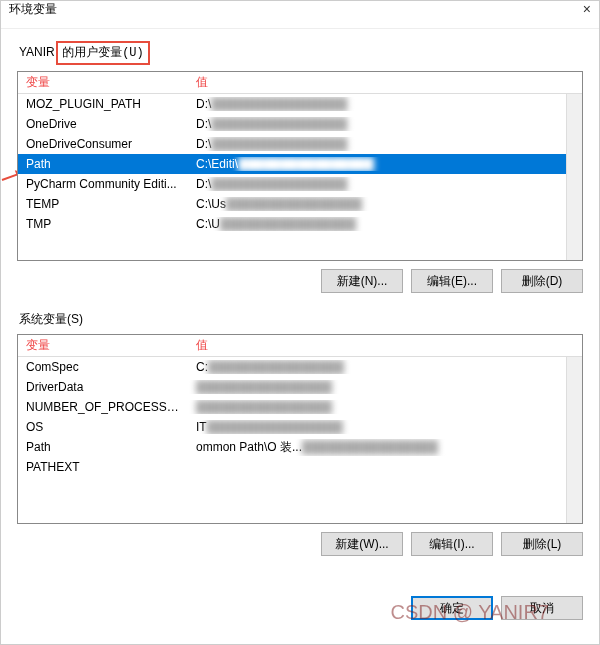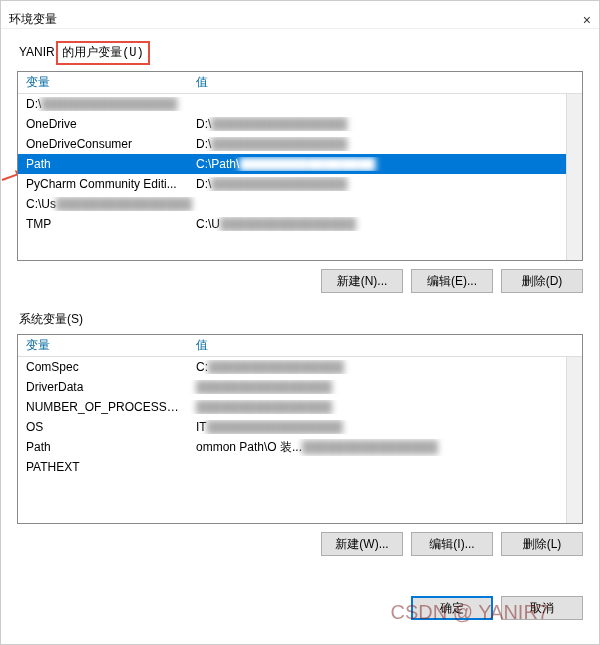--- a/index.html
+++ b/index.html
@@ -18,21 +18,21 @@
     .dialog {
       background: #fff;
       width: 600px;
       height: 645px;
       border: 1px solid #ccc;
       position: relative;
     }
     .title-bar {
       height: 28px;
       display: flex;
-      align-items: flex-end;
+      align-items: flex-start;
       justify-content: space-between;
       padding: 0 8px 0 8px;
       background: #fff;
       border-bottom: 1px solid #eee;
     }
     .title-text {
       font-size: 12px;
     }
     .close-x {
       font-size: 14px;
@@ -70,21 +70,21 @@
       border-bottom: 1px solid #ddd;
       height: 22px;
       align-items: center;
       position: sticky;
       top: 0;
       background: #fff;
     }
     .table-header .col {
       padding: 0 8px;
       font-size: 12px;
-      color: #0369a1;
+      color: #ef4444;
     }
     .col-name { width: 170px; flex-shrink: 0;}
     .col-val { flex: 1; }
     .row {
       display: flex;
       height: 20px;
       align-items: center;
       cursor: default;
     }
     .row .col {
@@ -191,39 +191,41 @@
         <span>YANIR </span><span class="highlight-box">的用户变量(U)</span>
       </div>
       <div class="table-box">
         <div class="scrollbar-stub"></div>
         <div class="table-header">
           <div class="col col-name">变量</div>
           <div class="col col-val">值</div>
         </div>
         <div id="user-rows">
             <div class="row">
+              <div class="col col-name">MOZ_PLUGIN_PATH</div>
               <div class="col col-val"><span>D:\</span><span class="blur-val">████████████████</span></div>
             </div>
             <div class="row">
               <div class="col col-name">OneDrive</div>
               <div class="col col-val"><span>D:\</span><span class="blur-val">████████████████</span></div>
             </div>
             <div class="row">
               <div class="col col-name">OneDriveConsumer</div>
               <div class="col col-val"><span>D:\</span><span class="blur-val">████████████████</span></div>
             </div>
             <div class="row selected">
               <div class="col col-name">Path</div>
-              <div class="col col-val"><span>C:\Path\</span><span class="blur-val">████████████████</span></div>
+              <div class="col col-val"><span>C:\Editi\</span><span class="blur-val">████████████████</span></div>
             </div>
             <div class="row">
               <div class="col col-name">PyCharm Community Editi...</div>
               <div class="col col-val"><span>D:\</span><span class="blur-val">████████████████</span></div>
             </div>
             <div class="row">
+              <div class="col col-name">TEMP</div>
               <div class="col col-val"><span>C:\Us</span><span class="blur-val">████████████████</span></div>
             </div>
             <div class="row">
               <div class="col col-name">TMP</div>
               <div class="col col-val"><span>C:\U</span><span class="blur-val">████████████████</span></div>
             </div>
           </div>
       </div>
       <div class="button-row">
         <button class="btn">新建(N)...</button>

